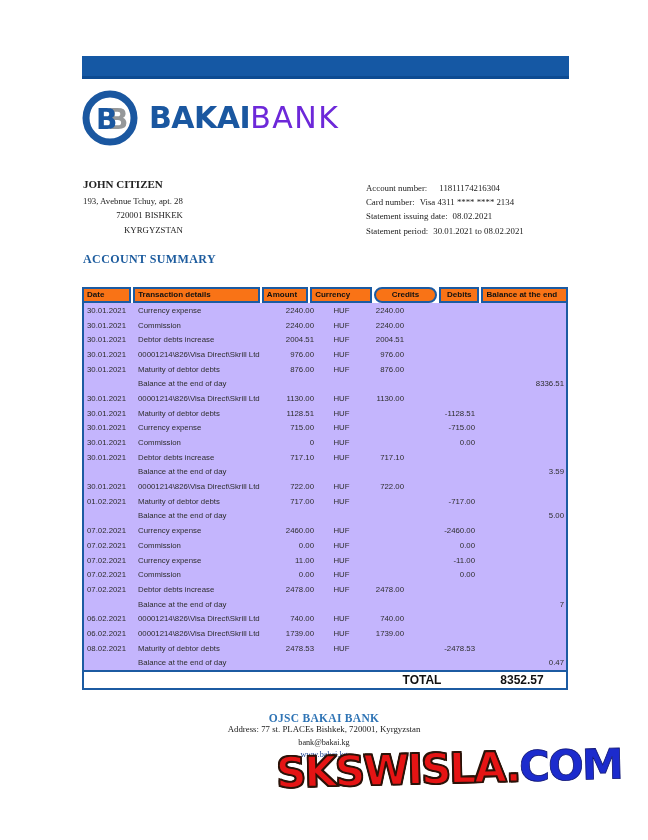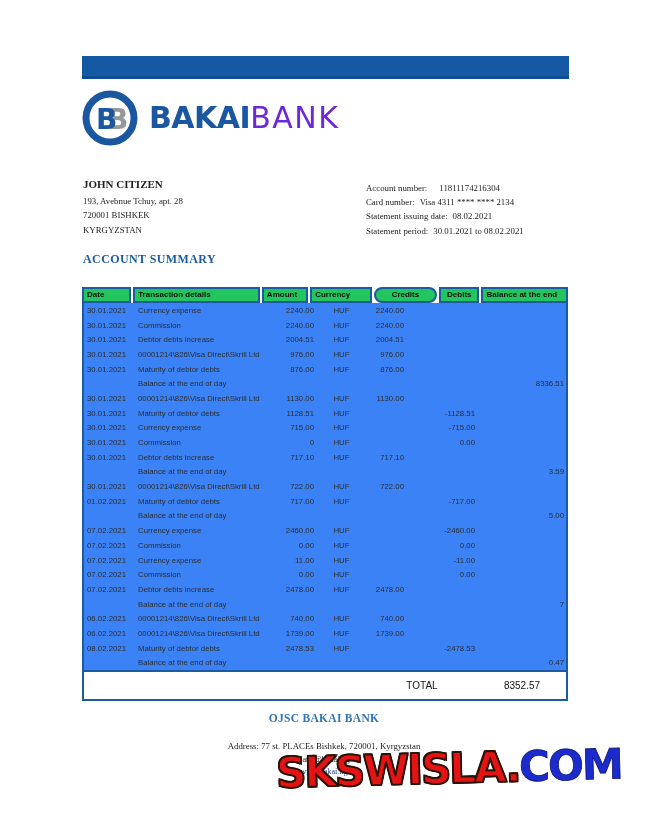--- a/index.html
+++ b/index.html
@@ -14,62 +14,62 @@
   .logo{position:absolute;left:80px;top:88px;display:flex;align-items:center;}
   .logo svg{display:block;}
   .logo-word{margin-left:9px;font-size:30px;line-height:30px;white-space:nowrap;
              font-family:"DejaVu Sans",sans-serif;}
   .logo-word .w1{color:#1a57a0;font-weight:bold;letter-spacing:-0.5px;}
   .logo-word .w2{color:#6d28d9;font-weight:normal;letter-spacing:1.5px;}
 
   
   .customer{position:absolute;left:83px;top:178px;font-family:"Liberation Serif",serif;}
   .customer .name{font-weight:bold;font-size:11px;margin-bottom:4px;}
-  .customer .line{font-size:8.8px;line-height:14.4px;}
+  .customer .line{font-size:8.8px;line-height:14.4px;text-align:right;}
   .acct{position:absolute;left:366px;top:181px;font-family:"Liberation Serif",serif;}
   .acct .line{font-size:8.8px;line-height:14.2px;white-space:nowrap;}
   .acct .line .val{margin-left:5px;}
   .acct .line:first-child .val{margin-left:12px;}
 
   
   .section-title{position:absolute;left:83px;top:252px;font-family:"Liberation Serif",serif;
                  font-weight:bold;font-size:12px;letter-spacing:0.4px;color:#1d5c9e;}
 
   
   .tbl{position:absolute;left:82px;top:287px;width:486px;font-size:7.8px;}
   .thead{display:flex;gap:2px;box-sizing:border-box;}
-  .thead .hc{box-sizing:border-box;border:2px solid #1c5ba2;background:#22c55e;height:16px;
+  .thead .hc{box-sizing:border-box;border:2px solid #1c5ba2;background:#f97316;height:16px;
              font-weight:bold;font-size:8px;color:#111;padding:1px 0 0 3px;overflow:hidden;white-space:nowrap;}
   .hc.h-date{width:51px;}
   .hc.h-details{width:132px;}
   .hc.h-amount{width:48px;}
   .hc.h-currency{width:64px;}
   .hc.h-credits{width:66px;text-align:center;padding-left:0;border-radius:8px;}
   .hc.h-debits{width:42px;text-align:center;padding-left:0;}
   .hc.h-balance{width:90px;}
-  .tbody{box-sizing:border-box;width:486px;border:2px solid #1c5ba2;border-top:none;background:#3b82f6;}
+  .tbody{box-sizing:border-box;width:486px;border:2px solid #1c5ba2;border-top:none;background:#c4b5fd;}
   .trow{display:flex;gap:2px;height:14.7px;align-items:center;color:#2e2e2e;}
   .trow div{box-sizing:border-box;overflow:hidden;white-space:nowrap;}
   .c-date{width:49px;padding-left:3px;}
   .c-details{width:132px;padding-left:3px;}
   .c-amount{width:48px;text-align:right;padding-right:3px;}
   .c-currency{width:45px;text-align:center;}
   .c-credits{width:66px;text-align:right;padding-right:28px;}
   .c-debits{width:42px;text-align:right;padding-right:1px;}
   .c-balance{width:86px;text-align:right;}
   .ttotal{box-sizing:border-box;width:486px;border:2px solid #1c5ba2;border-top:none;
-          display:flex;align-items:center;height:29px;font-weight:normal;font-size:10px;color:#111;}
+          display:flex;align-items:center;height:18px;font-weight:bold;font-size:12px;color:#111;}
   .ttotal .sp{width:282px;}
   .ttotal .tlabel{width:112px;text-align:center;}
   .ttotal .tvalue{width:88px;text-align:center;}
 
   
   .footer{position:absolute;left:0;top:712px;width:648px;text-align:center;
           font-family:"Liberation Serif",serif;z-index:1;}
-  .footer .bank{color:#2f74b5;font-weight:bold;font-size:11.5px;letter-spacing:0.3px;margin-bottom:17px;}
+  .footer .bank{color:#2f74b5;font-weight:bold;font-size:11.5px;letter-spacing:0.3px;margin-bottom:0;}
   .footer .addr{font-size:8.8px;color:#222;margin-bottom:4px;}
   .footer .mail{font-size:8.2px;color:#222;margin-bottom:3px;}
   .footer .site{font-size:8.2px;color:#1a3f8f;}
 
   
   .watermark{position:absolute;left:276px;top:744px;z-index:2;white-space:nowrap;
              font-family:"DejaVu Sans",sans-serif;font-weight:bold;font-size:42px;
              letter-spacing:-2px;transform:rotate(-1.5deg);}
   .watermark .red{color:#e51414;-webkit-text-stroke:1.6px #2a1208;
                   text-shadow:1px 1px 0 #2a1208,-1px 1px 0 #2a1208,1px -1px 0 #2a1208,-1px -1px 0 #2a1208;}

